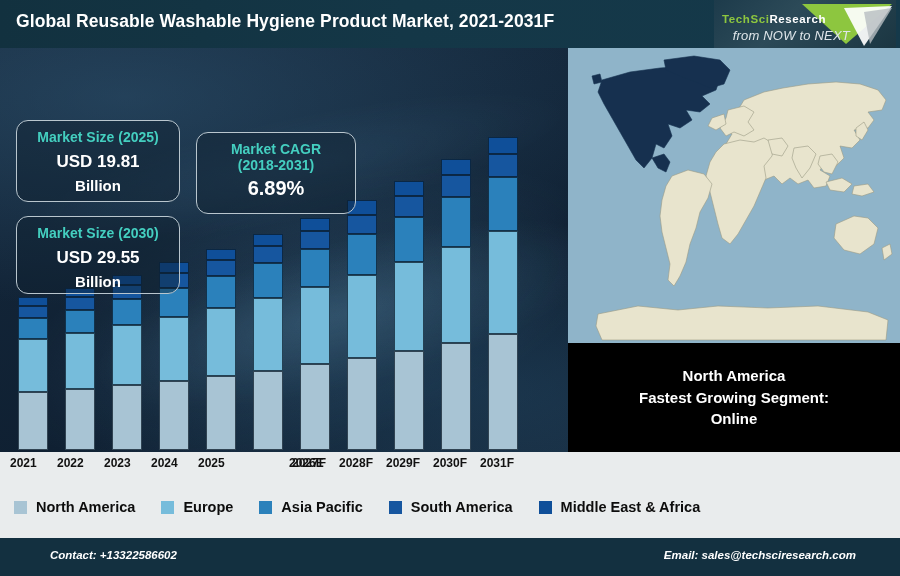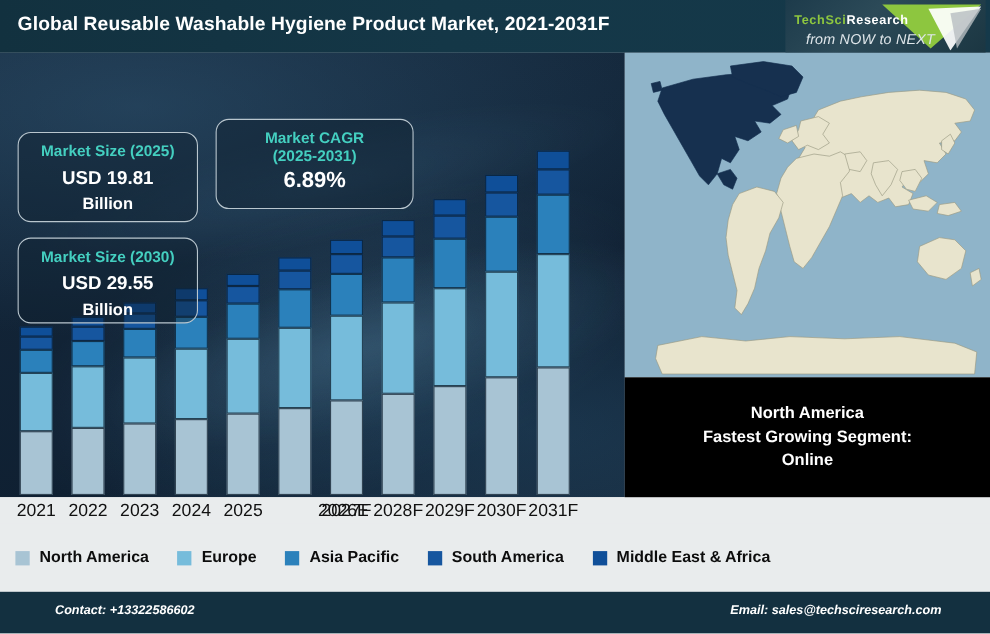--- a/index.html
+++ b/index.html
@@ -63,37 +63,37 @@
     position:absolute;
     border:1.4px solid #b9c6ce; border-radius:12px;
     background:rgba(14,30,46,.42);
     text-align:center;
     padding:8px 10px 10px;
   }
   .card-label { color:#44cfc0; font-size:14px; font-weight:bold; line-height:1.15; }
   .card-value { color:#ffffff; font-size:17px; font-weight:bold; margin-top:7px; line-height:1.15; }
   .card-unit  { color:#ffffff; font-size:15px; font-weight:bold; margin-top:5px; line-height:1.15; }
   #card-size-2025 { left:16px; top:72px; width:164px; height:82px;text-align:center; }
-  #card-cagr      { left:196px; top:60px; width:180px; height:82px; }
+  #card-cagr      { left:196px; top:84px; width:160px; height:82px; }
   #card-size-2031 { left:16px; top:168px; width:164px; height:78px; }
   #card-cagr .card-value { font-size:20px; margin-top:4px; }
 
   
   .plot { position:absolute; left:0; top:0; width:568px; height:404px; }
   .bar { position:absolute; bottom:2px; width:30px; display:flex; flex-direction:column; }
   .seg { width:100%; border:.8px solid rgba(10,25,40,.75); }
 
   
   .axis {
     position:absolute; left:0; top:452px; width:568px; height:24px;
     background:#e9eced;
   }
   .tick {
-    position:absolute; top:4px; width:46px; text-align:center;
-    font-size:16px; font-weight:normal; color:#111111;
+    position:absolute; top:4px; width:46px; text-align:left;
+    font-size:12px; font-weight:bold; color:#111111;
   }
 
   
   .map-box {
     position:absolute; left:568px; top:48px; width:332px; height:295px;
     background:#8fb4c9; overflow:hidden;
   }
   .map-box svg { display:block; width:100%; height:100%; }
   .callout {
     position:absolute; left:568px; top:343px; width:332px; height:109px;
@@ -233,21 +233,21 @@
       </div>
 
     <div class="card" id="card-size-2025">
       <div class="card-label">Market Size (2025)</div>
       <div class="card-value">USD 19.81</div>
       <div class="card-unit">Billion</div>
     </div>
 
     <div class="card" id="card-cagr">
       <div class="card-label">Market CAGR</div>
-      <div class="card-label">(2025-2031)</div>
+      <div class="card-label">(2018-2031)</div>
       <div class="card-value">6.89%</div>
     </div>
 
     <div class="card" id="card-size-2031">
       <div class="card-label">Market Size (2030)</div>
       <div class="card-value">USD 29.55</div>
       <div class="card-unit">Billion</div>
     </div>
   </div>
 

